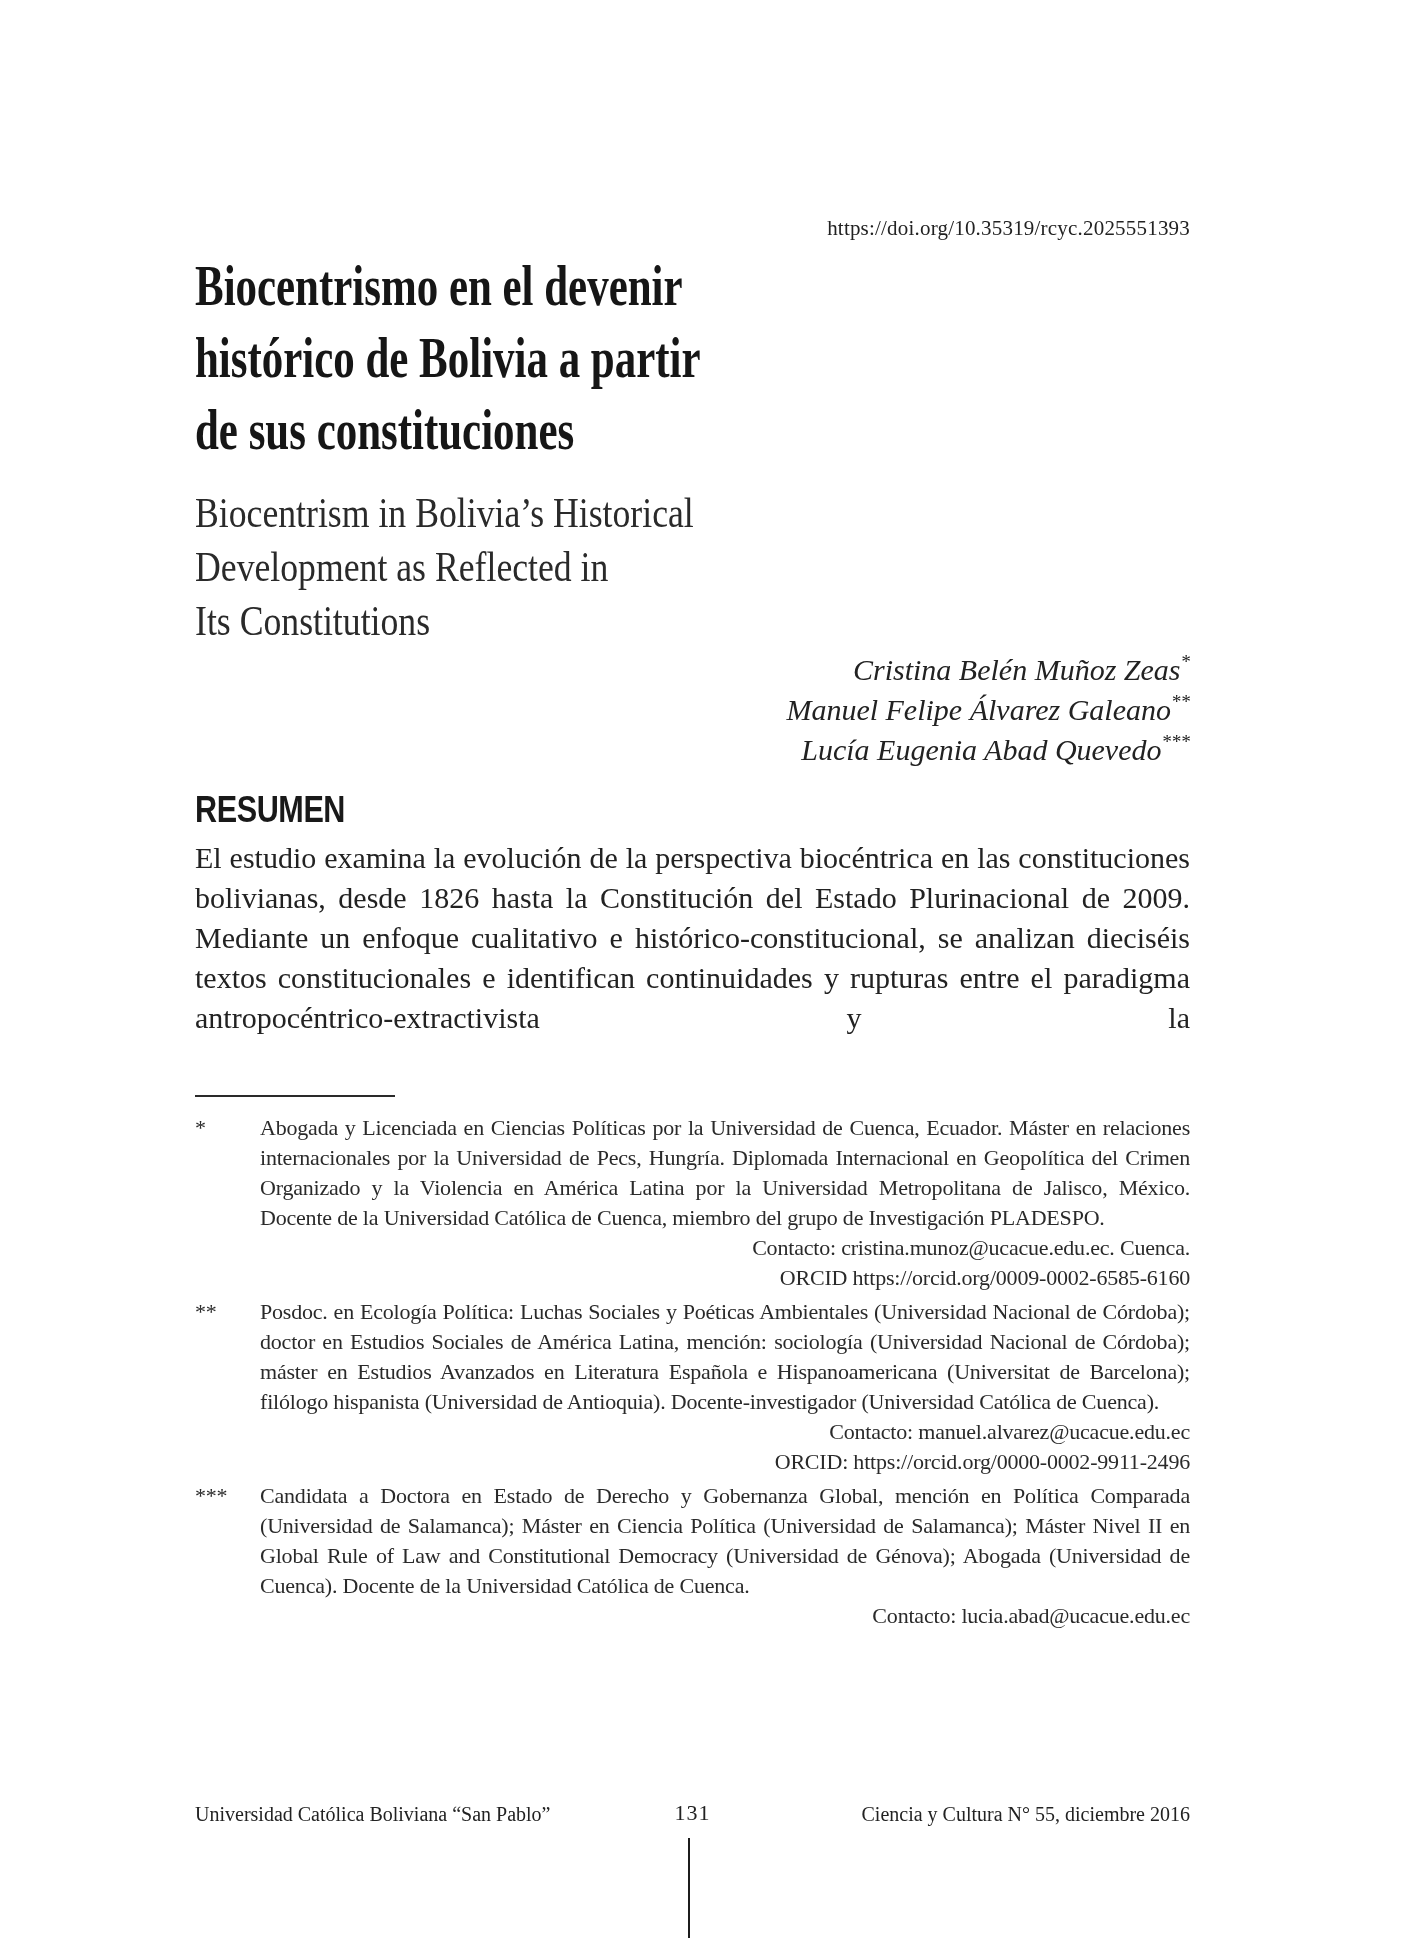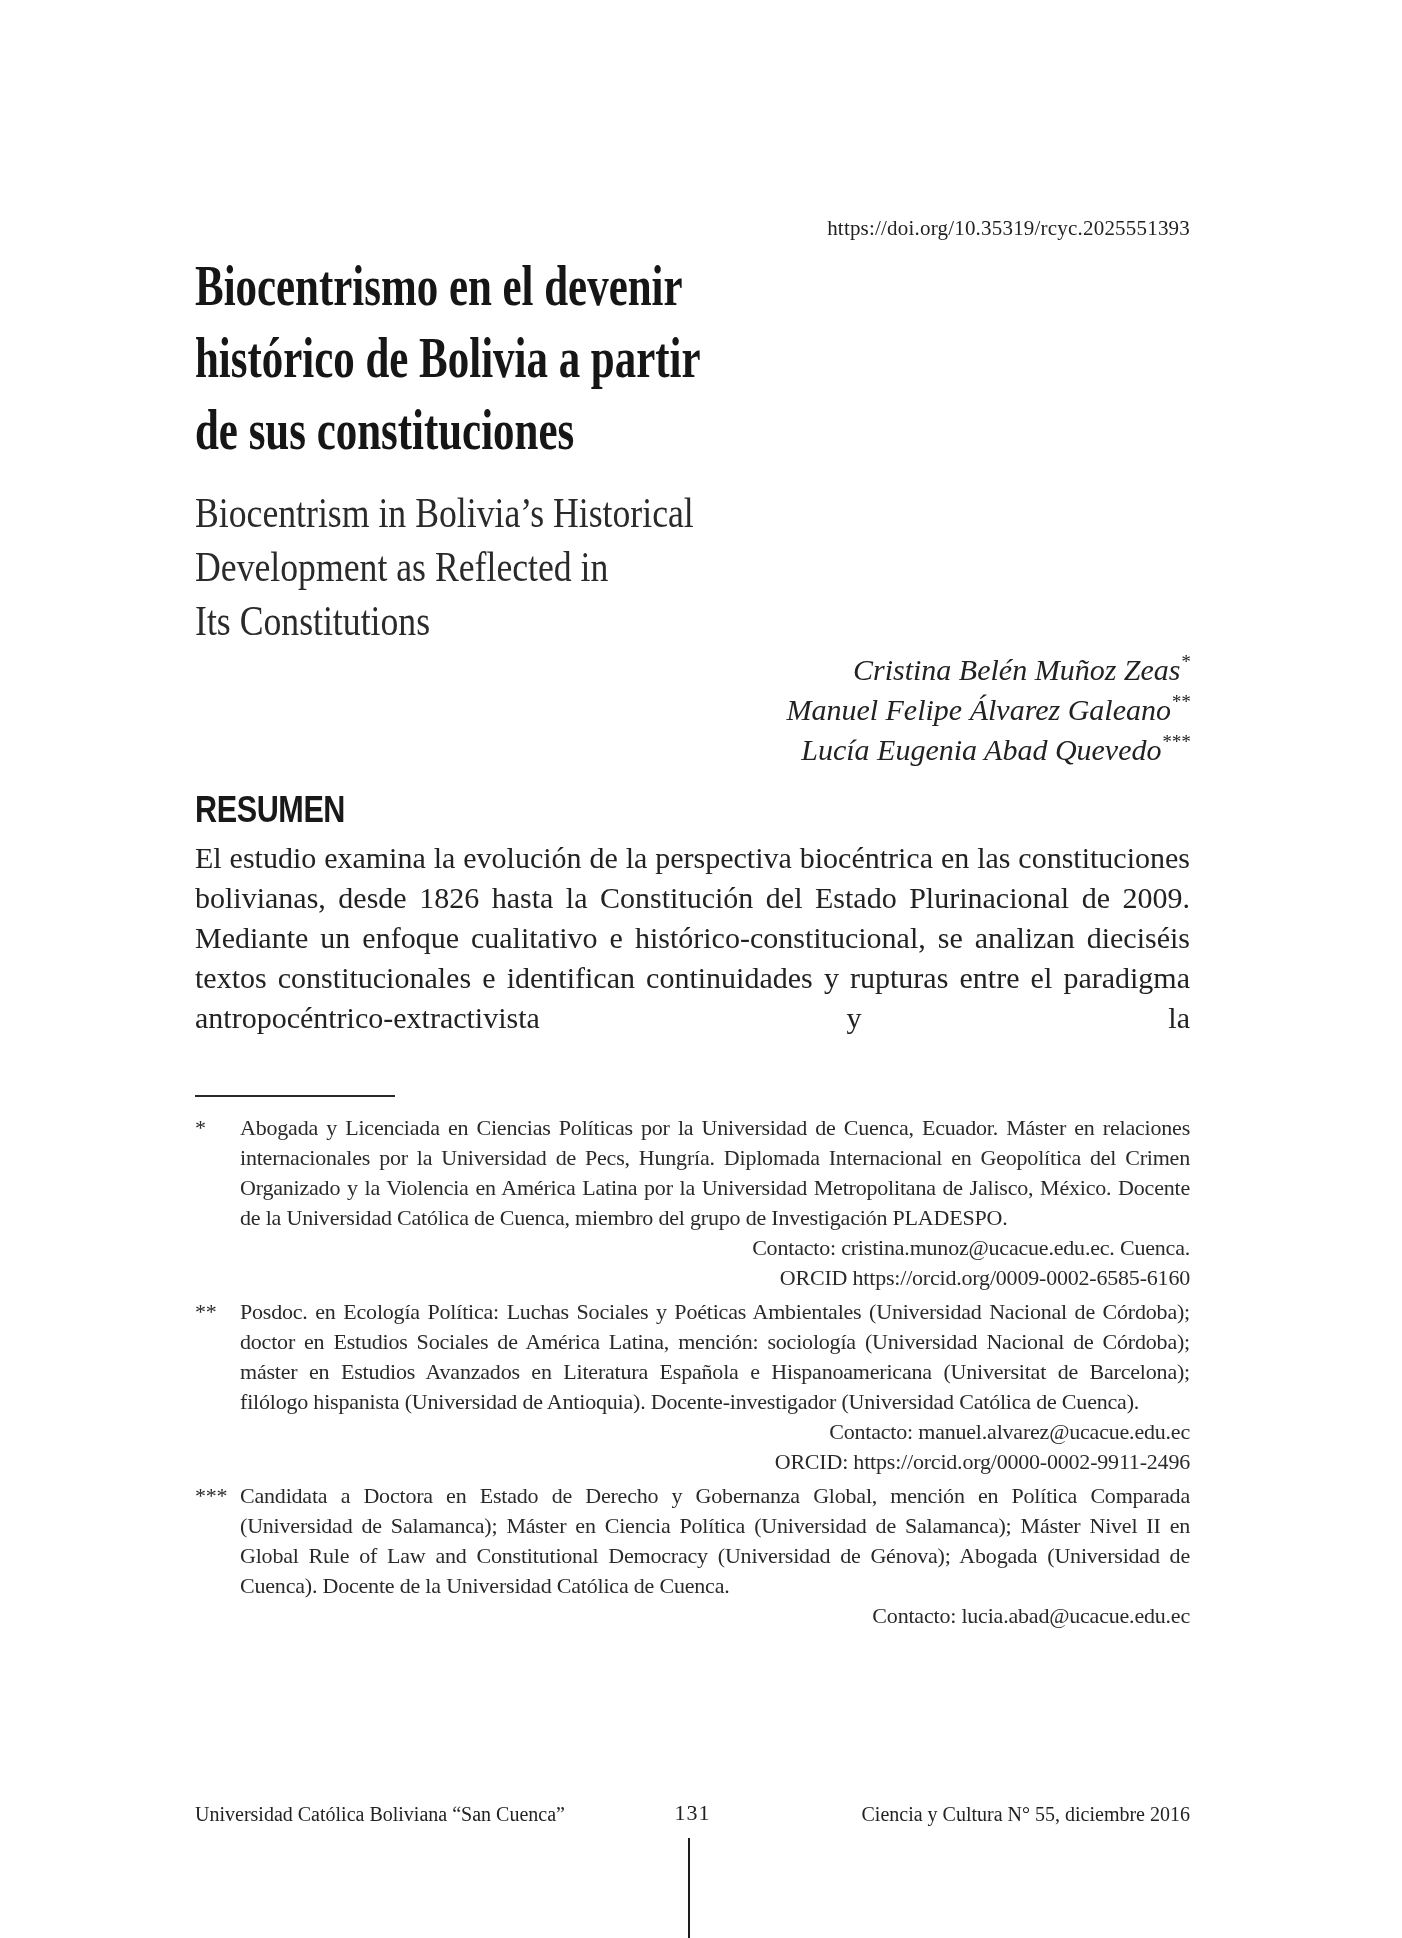--- a/index.html
+++ b/index.html
@@ -65,21 +65,21 @@
     font-size: 22px; line-height: 30px; letter-spacing: -0.2px;
     color: #2a2a2a;
   }
   .fn-rule {
     width: 200px; border-top: 2px solid #2a2a2a;
     margin-bottom: 16px;
   }
   .footnote { display: flex; margin-bottom: 4px; }
   .fn-marker { width: 45px; flex-shrink: 0; }
   .fn-text { width: 950px; }
-  .fn-body { text-align: justify; }
+  .fn-body { text-align: justify; margin-left: 20px; }
   .fn-contact, .fn-orcid { text-align: right; }
 
   .footer {
     position: absolute; top: 1803px; left: 195px; width: 995px;
     font-size: 20px; color: #222;
     display: flex; justify-content: space-between; align-items: baseline;
   }
   .footer-page {
     position: absolute; left: 0; right: 0; top: -3px;
     text-align: center; font-size: 22px; letter-spacing: 1px;
@@ -143,20 +143,20 @@
     <div class="footnote">
       <div class="fn-marker">***</div>
       <div class="fn-text">
         <p class="fn-body">Candidata a Doctora en Estado de Derecho y Gobernanza Global, mención en Política Comparada (Universidad de Salamanca); Máster en Ciencia Política (Universidad de Salamanca); Máster Nivel II en Global Rule of Law and Constitutional Democracy (Universidad de Génova); Abogada (Universidad de Cuenca). Docente de la Universidad Católica de Cuenca.</p>
         <div class="fn-contact">Contacto: lucia.abad@ucacue.edu.ec</div>
       </div>
     </div>
   </div>
 
   <div class="footer">
-    <div class="footer-left">Universidad Católica Boliviana “San Cuenca”</div>
+    <div class="footer-left">Universidad Católica Boliviana “San Pablo”</div>
     <div class="footer-page">131</div>
     <div class="footer-right">Ciencia y Cultura N° 55, diciembre 2016</div>
   </div>
 
   <div class="divider"></div>
 
 </div>
 
 </body></html>

